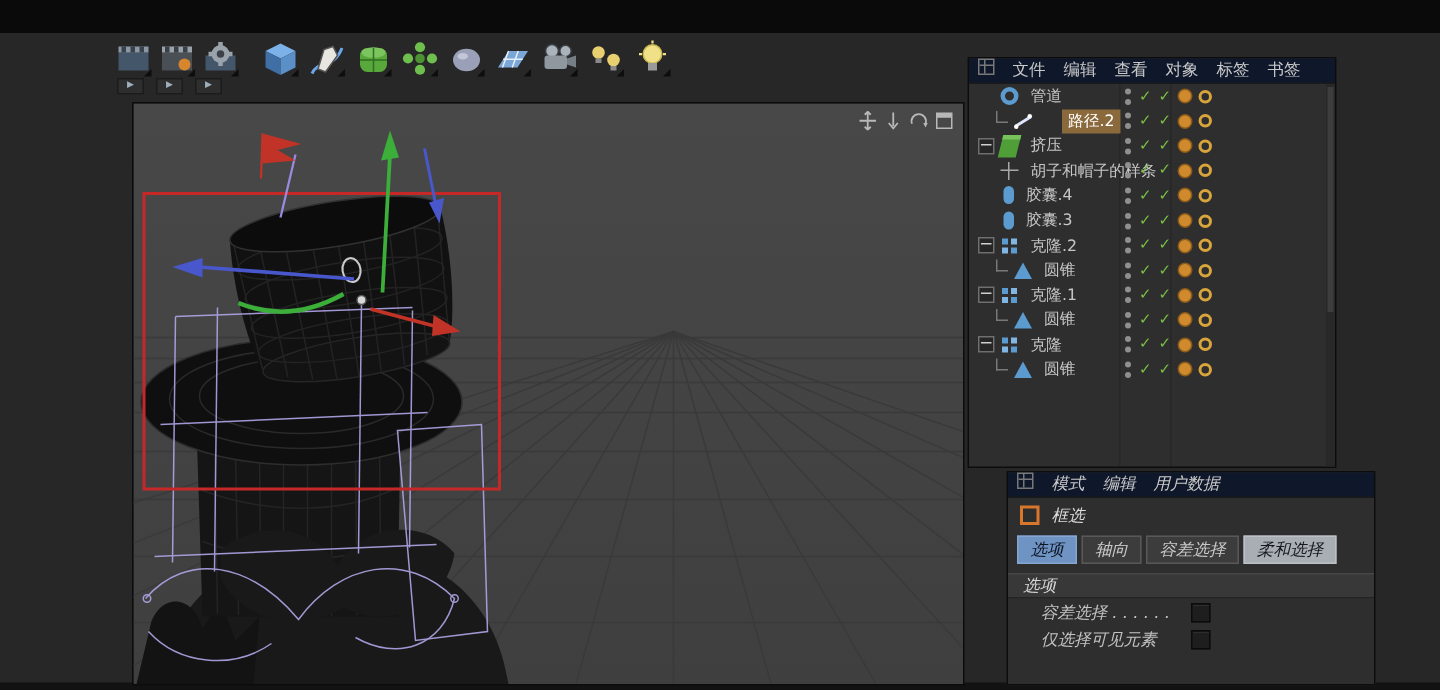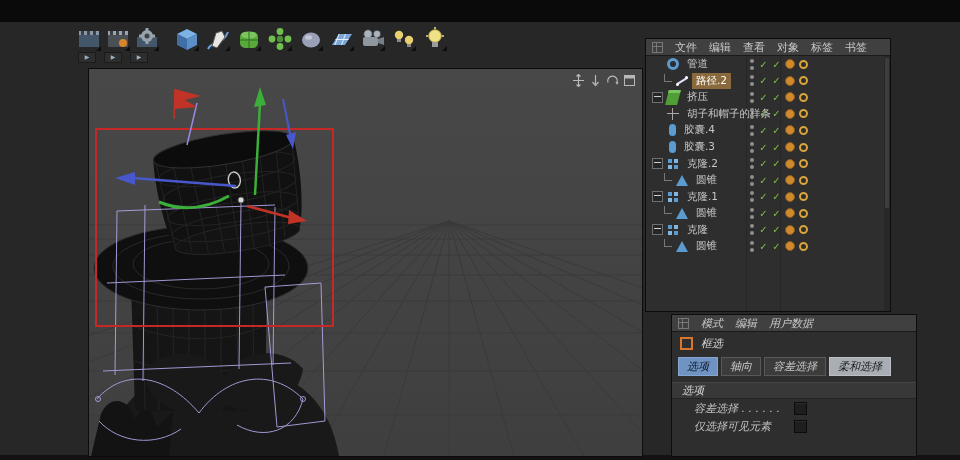--- a/index.html
+++ b/index.html
@@ -18,21 +18,21 @@
   
   .viewport{position:absolute;left:88px;top:68px;width:553px;height:387px;background:linear-gradient(180deg,#484848,#3f3f3f);border:1px solid #0c0c0c;}
   .viewport svg.scene{position:absolute;left:0;top:0;}
   .vnav{position:absolute;right:6px;top:3px;display:flex;gap:4px;z-index:5;}
   .vnav span{width:13px;height:13px;display:block;}
 
   
   .panel{position:absolute;background:#2e2e2e;border:1px solid #0c0c0c;}
   .om-panel{left:645px;top:38px;width:244px;height:272px;}
   .attr-panel{left:671px;top:314px;width:244px;height:141px;font-style:italic;}
-  .menubar{height:16px;background:#404040;border-bottom:1px solid #1a1a1a;display:flex;align-items:center;gap:12px;padding:0 6px;font-size:11px;color:#c9c9c9;}
+  .menubar{height:16px;background:#0f172a;border-bottom:1px solid #1a1a1a;display:flex;align-items:flex-start;gap:12px;padding:0 6px;font-size:11px;color:#c9c9c9;}
   .menubar span.mi{cursor:default;}
   .micon{width:9px;height:9px;border:1px solid #787878;position:relative;flex:none;}
   .micon::before{content:"";position:absolute;left:0;right:0;top:3px;height:1px;background:#787878;}
   .micon::after{content:"";position:absolute;top:0;bottom:0;left:3px;width:1px;background:#787878;}
 
   
   .om-tree{position:absolute;left:0;top:17px;right:6px;bottom:0;overflow:hidden;}
   .vline{position:absolute;top:0;bottom:0;width:1px;background:#272727;}
   .om-scroll{position:absolute;right:0;top:17px;bottom:0;width:6px;background:#282828;}
   .om-scroll .thumb{position:absolute;left:1px;right:1px;top:2px;height:150px;background:#3d3d3d;}
@@ -49,21 +49,21 @@
   .i-spline::before{content:"";position:absolute;left:0;top:5px;width:12px;height:1.5px;background:#dfe4ff;transform:rotate(-32deg);}
   .i-spline::after{content:"";position:absolute;left:0;top:8px;width:3px;height:3px;background:#fff;border-radius:50%;box-shadow:9px -7px 0 #fff;}
   .i-extrude{background:#4f9e38;transform:skewX(-14deg);border-top:3px solid #77c45a;}
   .i-capsule{width:7px;height:12px;background:#5b9bd0;border-radius:5px;margin-left:2px;}
   .i-cloner::before{content:"";position:absolute;left:1px;top:1px;width:4px;height:4px;background:#5b9bd0;box-shadow:6px 0 0 #82b6e2,0 6px 0 #82b6e2,6px 6px 0 #5b9bd0;}
   .i-cone{width:0;height:0;border-left:6px solid transparent;border-right:6px solid transparent;border-bottom:11px solid #5b9bd0;}
   .i-null::before{content:"";position:absolute;left:0;right:0;top:5px;height:1px;background:#a8a8a8;}
   .i-null::after{content:"";position:absolute;top:0;bottom:0;left:5px;width:1px;background:#a8a8a8;}
   .oname{padding:1px 4px;white-space:nowrap;}
   .oname.orange{color:#e09a3c;}
-  .row-sel .oname{background:#8a6a3c;color:#fff;}
+  .row-sel .oname{background:#8a6a3c;color:#fff;margin-left:16px;}
   .cols{position:absolute;left:103px;display:flex;align-items:center;gap:4px;}
   .vdots{width:6px;height:11px;position:relative;flex:none;}
   .vdots::before,.vdots::after{content:"";position:absolute;left:1px;width:4px;height:4px;border-radius:50%;background:#8f8f8f;}
   .vdots::before{top:0;}.vdots::after{bottom:0;}
   .chk{color:#7ac143;font-size:10px;font-weight:bold;width:9px;text-align:center;flex:none;}
   .chk::before{content:"\2713";}
   .tagdot{width:8px;height:8px;border-radius:50%;background:#cf8a2d;border:1px solid #8a5a1a;flex:none;}
   .tagring{width:5px;height:5px;border-radius:50%;border:2px solid #d8a43c;flex:none;}
 
   

